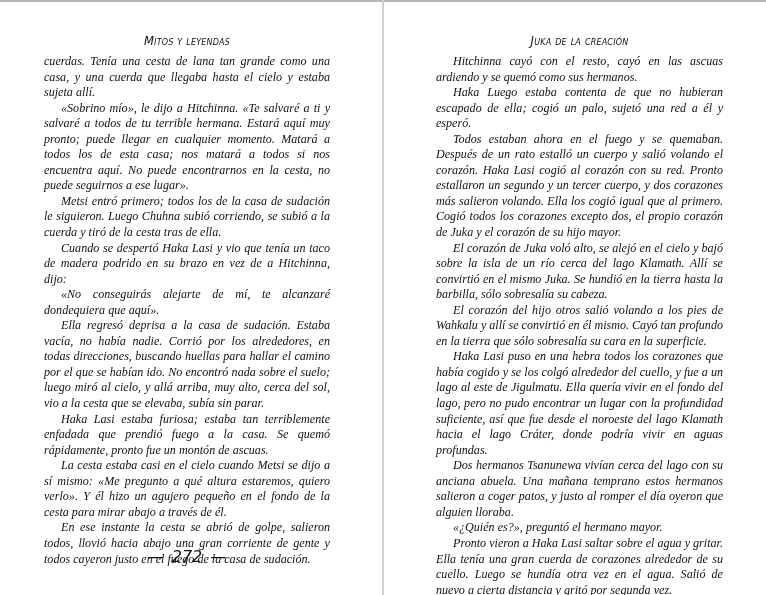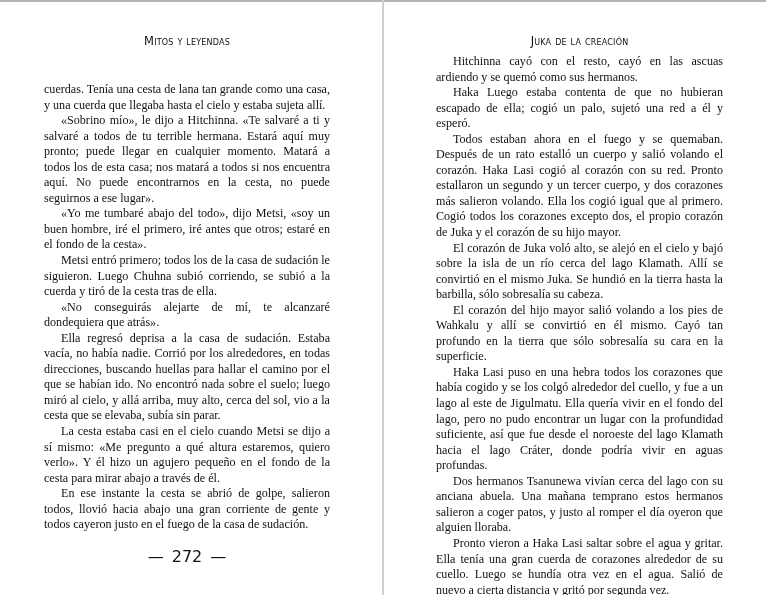--- a/index.html
+++ b/index.html
@@ -1,66 +1,68 @@
 <!DOCTYPE html>
 <html><head>
 <meta charset="utf-8">
 <style>
   html, body { margin: 0; padding: 0; background: #ffffff; }
   body { width: 766px; height: 595px; position: relative; overflow: hidden; }
   .topline { position: absolute; left: 0; top: 0; width: 766px; height: 2px; background: #b4b4b4; }
   .divider { position: absolute; left: 382px; top: 0; width: 2px; height: 595px; background: #cfcfcf; }
-  .page { position: absolute; top: 0; height: 432px; }
+  .page { position: absolute; top: 0; height: 432px; font-style: italic; }
   .page.left { left: 44px; width: 286px; }
   .page.right { left: 436px; width: 287px; }
   .running-head {
     position: absolute; top: 34px; left: 0; right: 0; text-align: center;
     font-family: "DejaVu Sans", sans-serif; font-size: 11.5px; font-variant: small-caps;
     color: #111; letter-spacing: 0.2px;
   }
   .body-text {
     position: absolute; top: 54px; left: 0; right: 0;
     font-family: "Liberation Serif", serif; font-size: 12.1px; line-height: 15.55px;
     color: #111; text-align: justify; hyphens: manual;
   }
   .body-text p { margin: 0; text-indent: 17px; }
-  .body-text p.noindent { text-indent: 0; margin-top: 28px; }
+  .body-text p.noindent { text-indent: 0; }
   .folio {
     position: absolute; top: 547px; left: 0; right: 0; text-align: center;
     font-family: "DejaVu Sans", sans-serif; font-size: 16px; color: #111; word-spacing: 3px;
   }
 </style>
 </head>
 <body>
 
 <div class="topline"></div>
 <div class="divider"></div>
 
 <div class="page left">
   <div class="running-head">Mitos y leyendas</div>
   <div class="body-text">
     <p class="noindent">cuerdas. Tenía una cesta de lana tan grande como una casa, y una cuerda que llegaba hasta el cielo y estaba sujeta allí.</p>
     <p>«Sobrino mío», le dijo a Hitchinna. «Te salvaré a ti y salvaré a todos de tu terrible hermana. Estará aquí muy pronto; puede llegar en cualquier momento. Matará a todos los de esta casa; nos matará a todos si nos encuentra aquí. No puede encontrarnos en la cesta, no puede seguirnos a ese lugar».</p>
-    <p>«Yo me tumbaré abajo del todo», dijo Metsi, «soy un buen hombre, iré el primero, iré antes que otros; estaré en el fondo de la cesta».</p>
     <p>Metsi entró primero; todos los de la casa de sudación le si­guieron. Luego Chuhna subió corriendo, se subió a la cuerda y tiró de la cesta tras de ella.</p>
-    <p>«No conseguirás alejarte de mí, te alcanzaré dondequiera que atrás».</p>
+    <p>Cuando se despertó Haka Lasi y vio que tenía un taco de ma­dera podrido en su brazo en vez de a Hitchinna, dijo:</p>
+    <p>«No conseguirás alejarte de mí, te alcanzaré dondequiera que aquí».</p>
     <p>Ella regresó deprisa a la casa de sudación. Estaba vacía, no había nadie. Corrió por los alrededores, en todas direcciones, bus­cando huellas para hallar el camino por el que se habían ido. No encontró nada sobre el suelo; luego miró al cielo, y allá arriba, muy alto, cerca del sol, vio a la cesta que se elevaba, subía sin parar.</p>
+    <p>Haka Lasi estaba furiosa; estaba tan terriblemente enfadada que prendió fuego a la casa. Se quemó rápidamente, pronto fue un montón de ascuas.</p>
     <p>La cesta estaba casi en el cielo cuando Metsi se dijo a sí mis­mo: «Me pregunto a qué altura estaremos, quiero verlo». Y él hizo un agujero pequeño en el fondo de la cesta para mirar abajo a través de él.</p>
     <p>En ese instante la cesta se abrió de golpe, salieron todos, llo­vió hacia abajo una gran corriente de gente y todos cayeron justo en el fuego de la casa de sudación.</p>
 
   </div>
   <div class="folio">— 272 —</div>
 </div>
 
 <div class="page right">
   <div class="running-head">Juka de la creación</div>
   <div class="body-text">
     <p>Hitchinna cayó con el resto, cayó en las ascuas ardiendo y se quemó como sus hermanos.</p>
     <p>Haka Luego estaba contenta de que no hubieran escapado de ella; cogió un palo, sujetó una red a él y esperó.</p>
     <p>Todos estaban ahora en el fuego y se quemaban. Después de un rato estalló un cuerpo y salió volando el corazón. Haka Lasi cogió al corazón con su red. Pronto estallaron un segundo y un tercer cuerpo, y dos corazones más salieron volando. Ella los co­gió igual que al primero. Cogió todos los corazones excepto dos, el propio corazón de Juka y el corazón de su hijo mayor.</p>
     <p>El corazón de Juka voló alto, se alejó en el cielo y bajó sobre la isla de un río cerca del lago Klamath. Allí se convirtió en el mismo Juka. Se hundió en la tierra hasta la barbilla, sólo sobre­salía su cabeza.</p>
-    <p>El corazón del hijo mayor salió volando a los pies de Wahkalu y allí se convirtió en él mismo. Cayó tan profundo en la tierra que sólo sobresalía su cara en la superficie.</p>
+    <p>El corazón del hijo otros salió volando a los pies de Wahkalu y allí se convirtió en él mismo. Cayó tan profundo en la tierra que sólo sobresalía su cara en la superficie.</p>
     <p>Haka Lasi puso en una hebra todos los corazones que había cogido y se los colgó alrededor del cuello, y fue a un lago al este de Jigulmatu. Ella quería vivir en el fondo del lago, pero no pudo encontrar un lugar con la profundidad suficiente, así que fue desde el noroeste del lago Klamath hacia el lago Cráter, donde podría vivir en aguas profundas.</p>
     <p>Dos hermanos Tsanunewa vivían cerca del lago con su ancia­na abuela. Una mañana temprano estos hermanos salieron a coger patos, y justo al romper el día oyeron que alguien lloraba.</p>
+    <p>«¿Quién es?», preguntó el hermano mayor.</p>
     <p>Pronto vieron a Haka Lasi saltar sobre el agua y gritar. Ella tenía una gran cuerda de corazones alrededor de su cuello. Luego se hundía otra vez en el agua. Salió de nuevo a cierta distancia y gritó por segunda vez.</p>
 
   </div>
 </div>
 
 </body></html>

